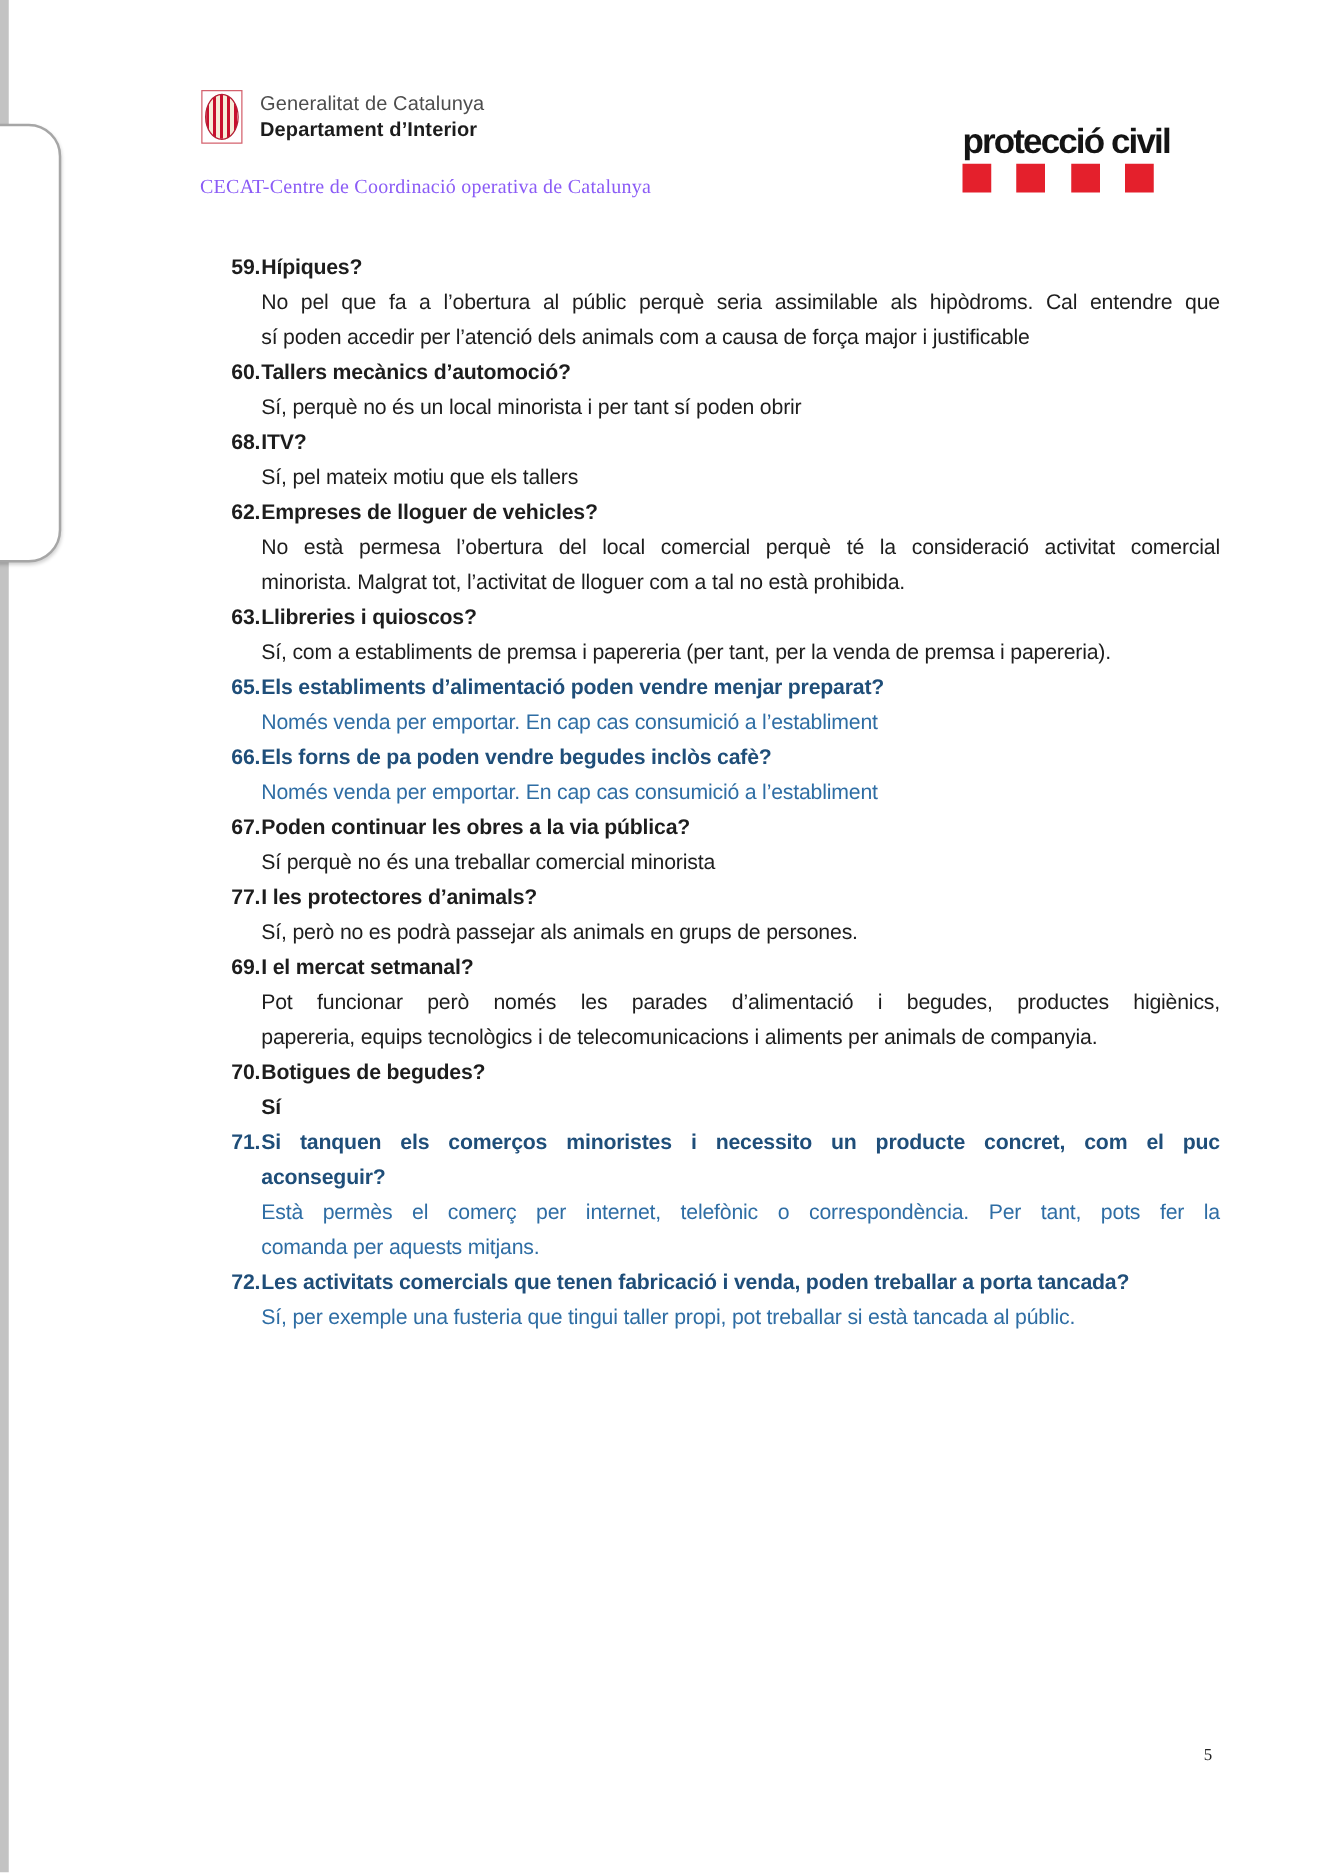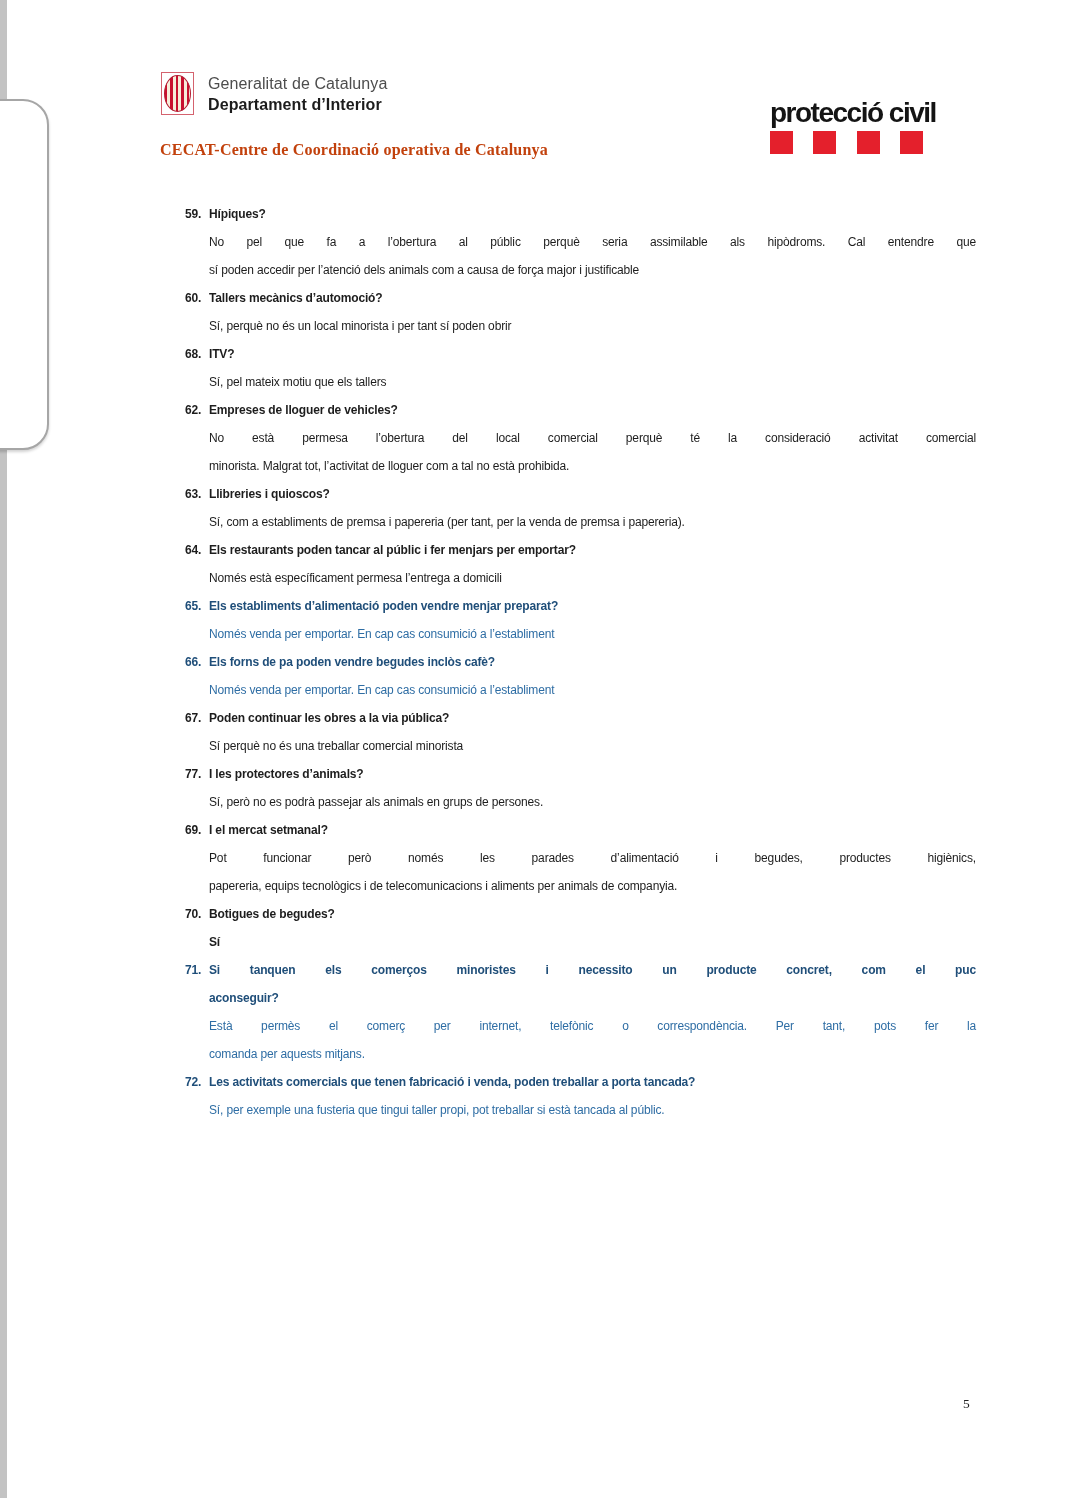--- a/index.html
+++ b/index.html
@@ -36,39 +36,39 @@
     border: 1px solid #b41f34;
     background: repeating-linear-gradient(90deg, #c8102e 0 2.5px, #f6ecd9 2.5px 5.5px);
   }
   #gencat .gtext { padding-top: 2px; font-size: 16px; line-height: 21px; }
   #gencat .g1 { color: #4d4d4d; letter-spacing: 0.1px; }
   #gencat .g2 { color: #1c1c1c; font-weight: 700; letter-spacing: 0.1px; }
 
   #cecat {
     position: absolute; left: 160px; top: 141px;
     font-family: "Liberation Serif", serif;
-    font-weight: 700; font-size: 16px; color: #c2410c; letter-spacing: 0.2px;
+    font-weight: 400; font-size: 16px; color: #8b5cf6; letter-spacing: 0.2px;
   }
 
   
   #pc-logo { position: absolute; left: 770px; top: 85px; }
   #pc-word {
     font-size: 28px; font-weight: 700; color: #141414;
     letter-spacing: -1.5px; line-height: 31px; margin-top: 12px;
   }
   #pc-squares {
     margin-top: 3px; width: 153px;
     display: flex; justify-content: space-between;
   }
   #pc-squares .sq { width: 23px; height: 23px; background: var(--logo-red, #e4202c); }
 
   
   #faq-list {
     position: absolute; left: 185px; top: 200px; width: 791px;
-    font-size: 12px; line-height: 28px; letter-spacing: -0.15px;
+    font-size: 17px; line-height: 28px; letter-spacing: -0.15px;
     color: var(--text-black, #1d1d1d);
   }
   .item { position: relative; padding-left: 24px; }
   .num  { position: absolute; left: 0; top: 0; font-weight: 700; }
   .q    { font-weight: 700; }
   .a    { font-weight: 400; }
   .a.bold { font-weight: 700; }
   .line { display: block; }
   .line.just { text-align: justify; text-align-last: justify; }
   .item.blue .num, .item.blue .q { color: var(--blue-q, #1f4e79); }
@@ -136,25 +136,20 @@
         <div class="a">
           <span class="line just">No està permesa l’obertura del local comercial perquè té la consideració activitat comercial</span>
           <span class="line">minorista. Malgrat tot, l’activitat de lloguer com a tal no està prohibida.</span>
         </div>
       </div>
       <div class="item">
         <span class="num">63.</span>
         <div class="q">Llibreries i quioscos?</div>
         <div class="a">Sí, com a establiments de premsa i papereria (per tant, per la venda de premsa i papereria).</div>
       </div>
-      <div class="item">
-        <span class="num">64.</span>
-        <div class="q">Els restaurants poden tancar al públic i fer menjars per emportar?</div>
-        <div class="a">Només està específicament permesa l’entrega a domicili</div>
-      </div>
       <div class="item blue">
         <span class="num">65.</span>
         <div class="q">Els establiments d’alimentació poden vendre menjar preparat?</div>
         <div class="a">Només venda per emportar. En cap cas consumició a l’establiment</div>
       </div>
       <div class="item blue">
         <span class="num">66.</span>
         <div class="q">Els forns de pa poden vendre begudes inclòs cafè?</div>
         <div class="a">Només venda per emportar. En cap cas consumició a l’establiment</div>
       </div>

